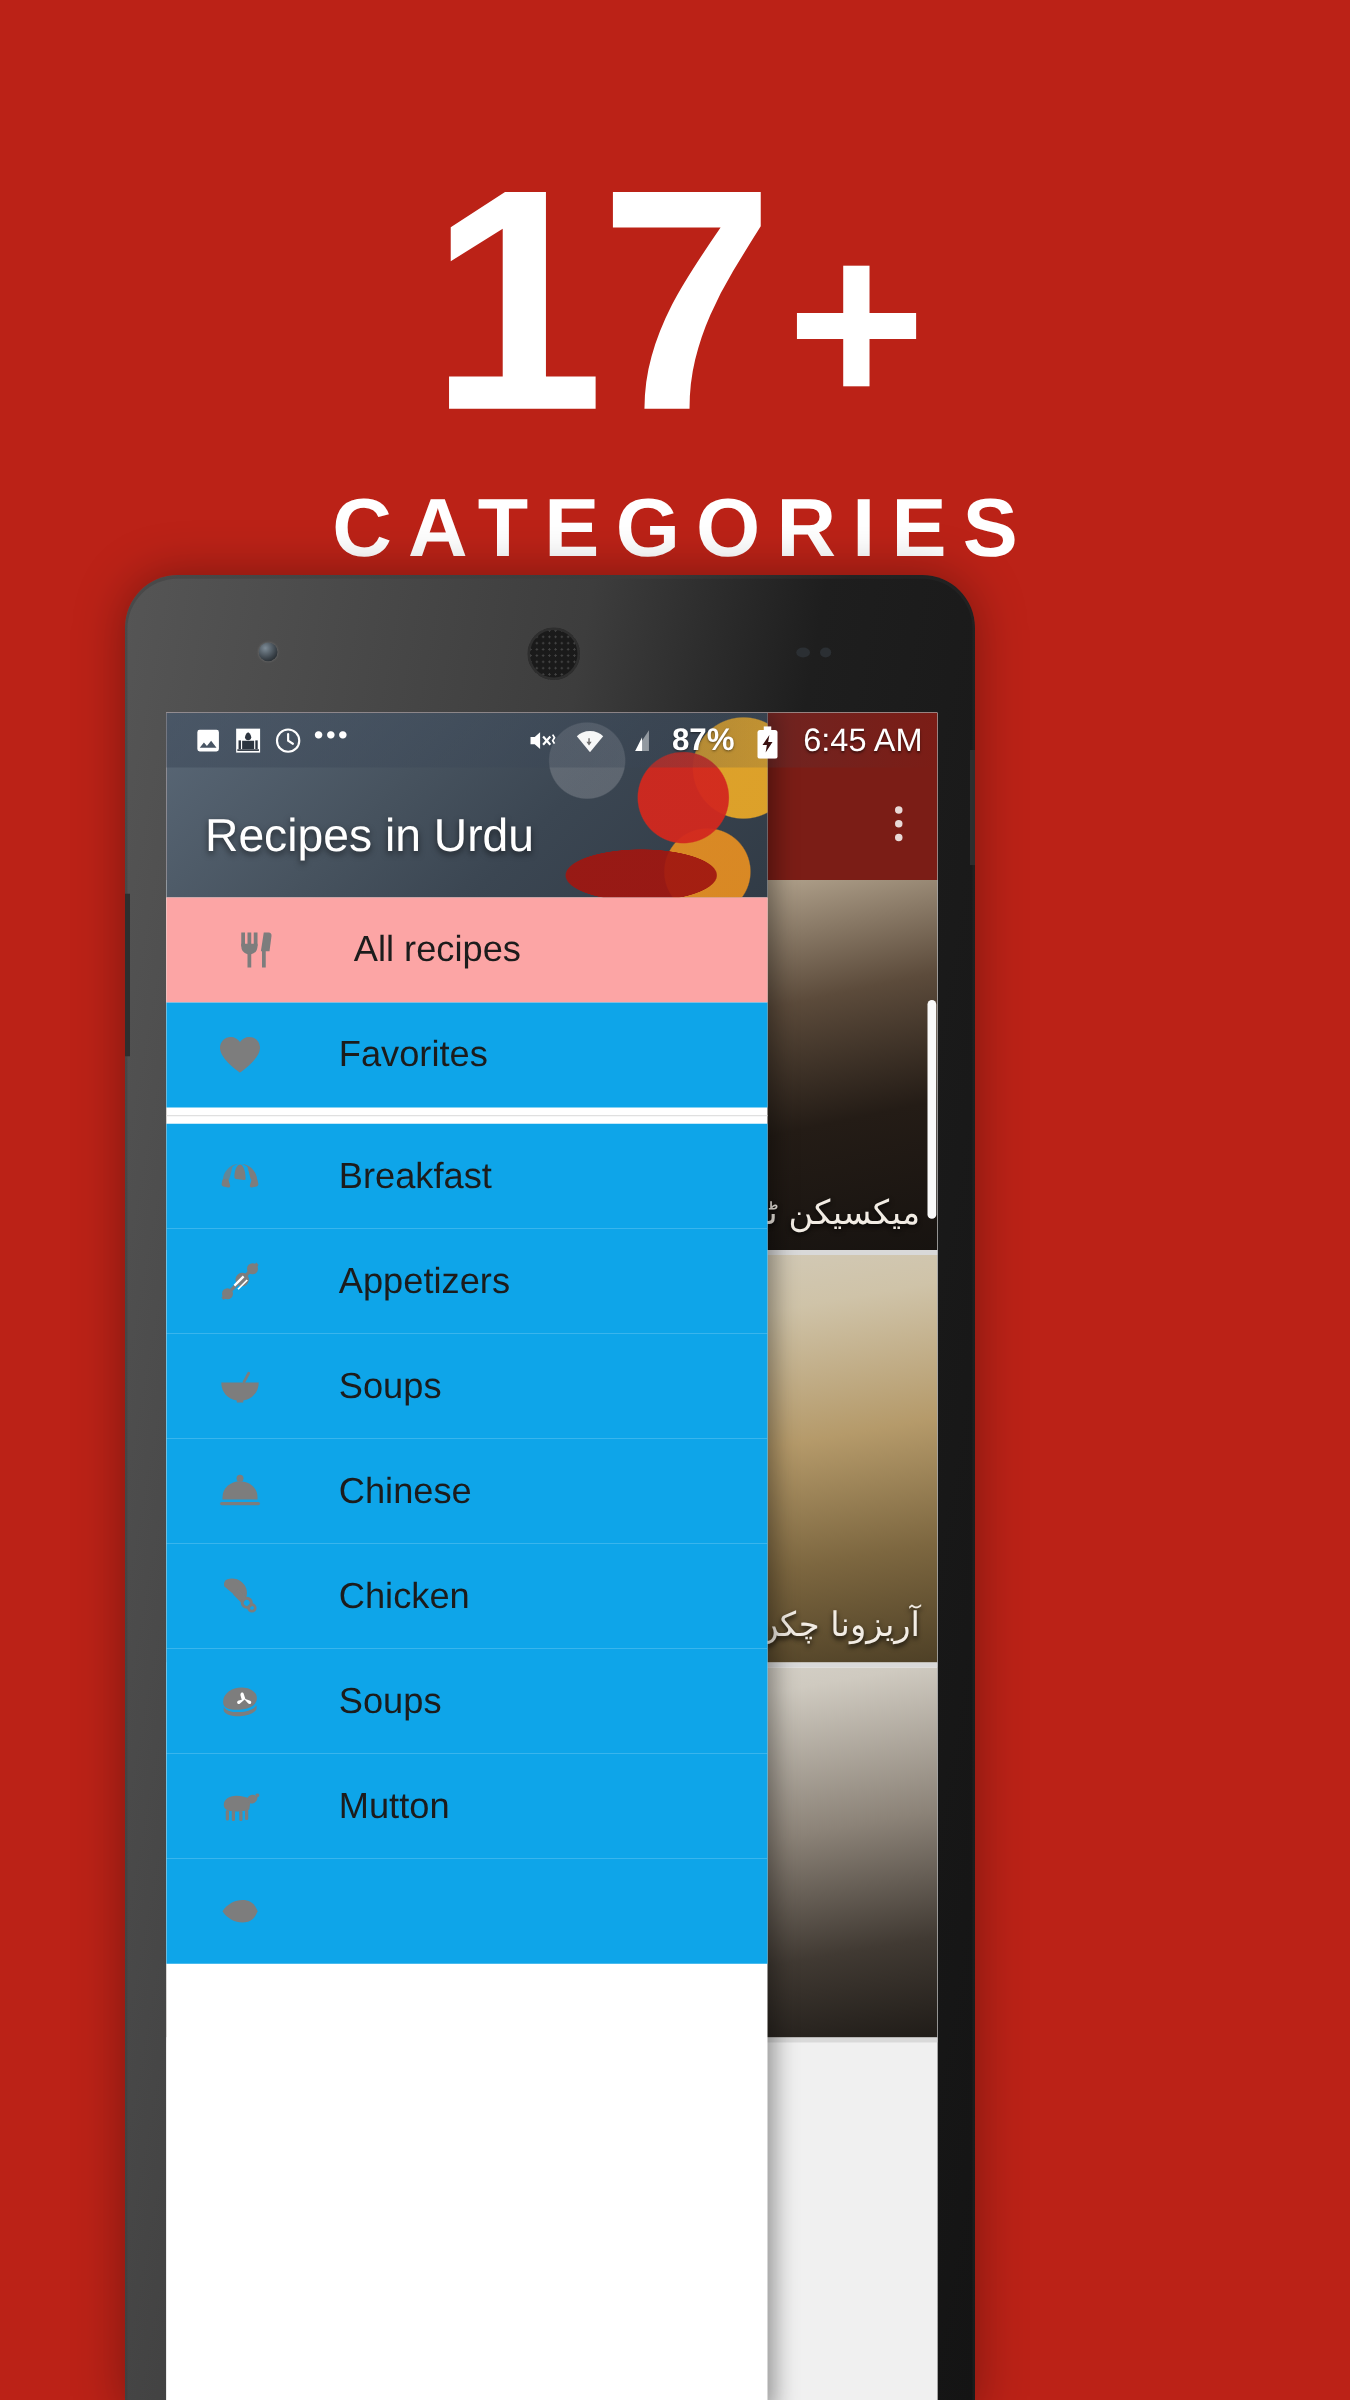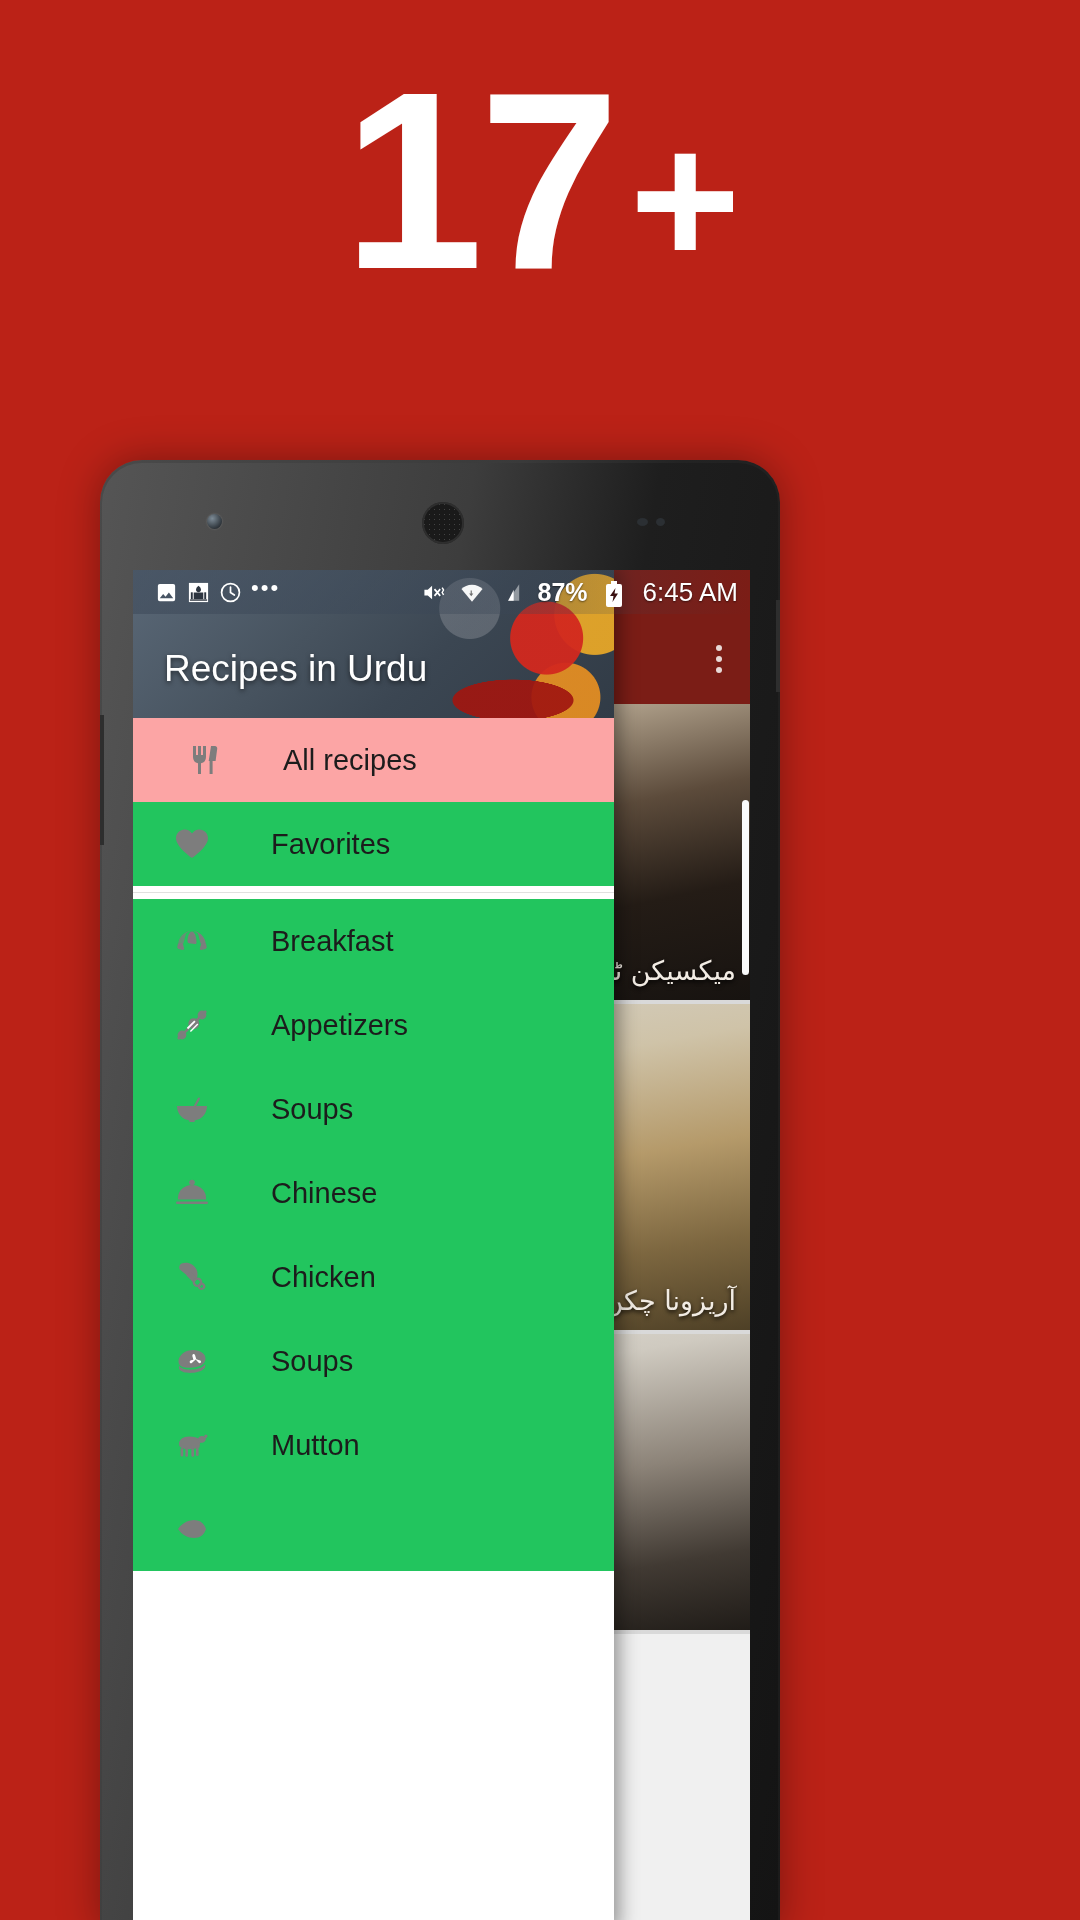--- a/index.html
+++ b/index.html
@@ -6,21 +6,21 @@
   html,body { width:1080px; height:1920px; overflow:hidden; }
   body {
     background:#bb2217;
     font-family:"Liberation Sans", sans-serif;
     position:relative;
   }
 
   
   .promo {
     position:absolute; top:0; left:0; width:1080px; height:460px;
-    display:flex; flex-direction:column; align-items:center; justify-content:space-between;
+    display:flex; flex-direction:column; align-items:center; justify-content:flex-end;
     padding-top:78px;
   }
   .promo-number {
     color:#ffffff;
     font-size:252px;
     font-weight:bold;
     line-height:0.82;
     letter-spacing:-4px;
     font-family:"Liberation Sans", sans-serif;
     display:flex;
@@ -151,41 +151,42 @@
   }
   .dh-title {
     position:absolute; left:31px; bottom:28px;
     color:#ffffff; font-size:37px; font-weight:normal;
     text-shadow:0 2px 5px rgba(0,0,0,.55);
   }
 
   .drawer-list { position:relative; width:481px; }
   .d-item {
     display:flex; align-items:center; height:84px; padding-left:31px;
-    background:#22c55e;
+    background:#0ea5e9;
   }
   .d-item.selected { background:#fca5a5;padding-left:43px; }
   .d-sep { height:1px; background:#e0e0e0; margin:6px 0; }
   .d-icon {
     width:56px; min-width:56px; display:flex; align-items:center; justify-content:center;
   }
   .d-icon svg { display:block; }
   .d-label {
     font-size:29px; color:#1c1c1c; padding-left:51px;
     font-family:"Liberation Sans", sans-serif;
   }
 </style>
 </head>
 <body>
 
 <div class="promo">
   <div class="promo-number">
     <span>17</span>
     <span class="promo-plus">+</span>
   </div>
+  <div class="promo-sub">CATEGORIES</div>
 </div>
 
 <div class="phone">
   <div class="phone-inner-bezel"></div>
   <div class="vol-btn"></div>
   <div class="pwr-btn"></div>
 
   <div class="phone-top">
     <div class="cam"></div>
     <div class="speaker"></div>

